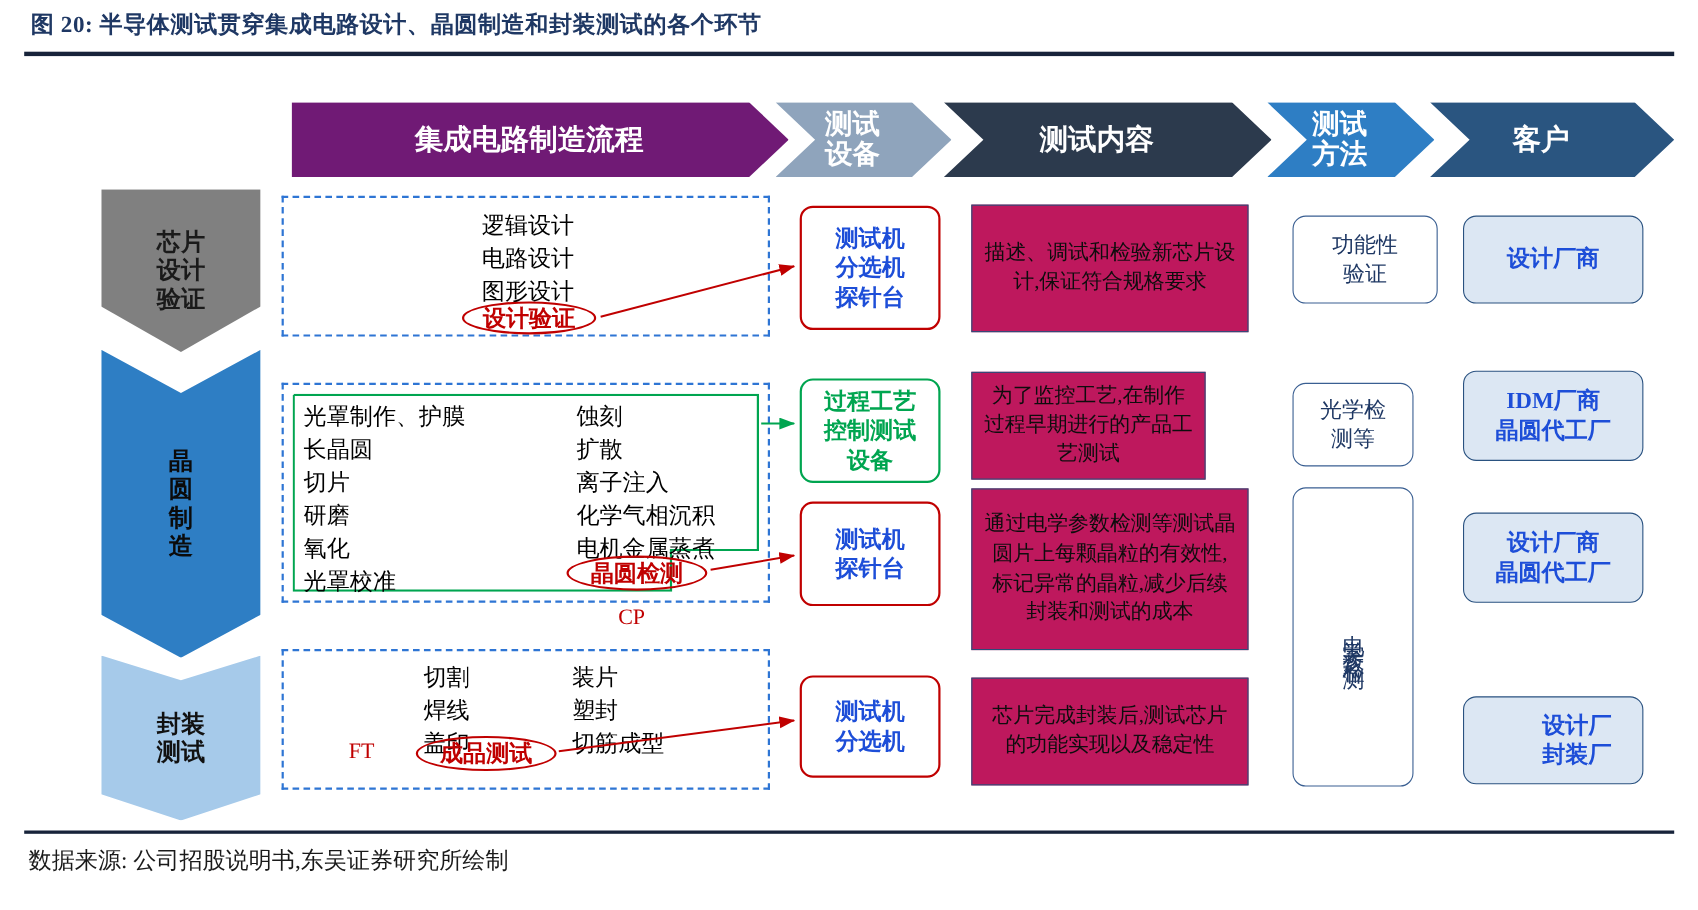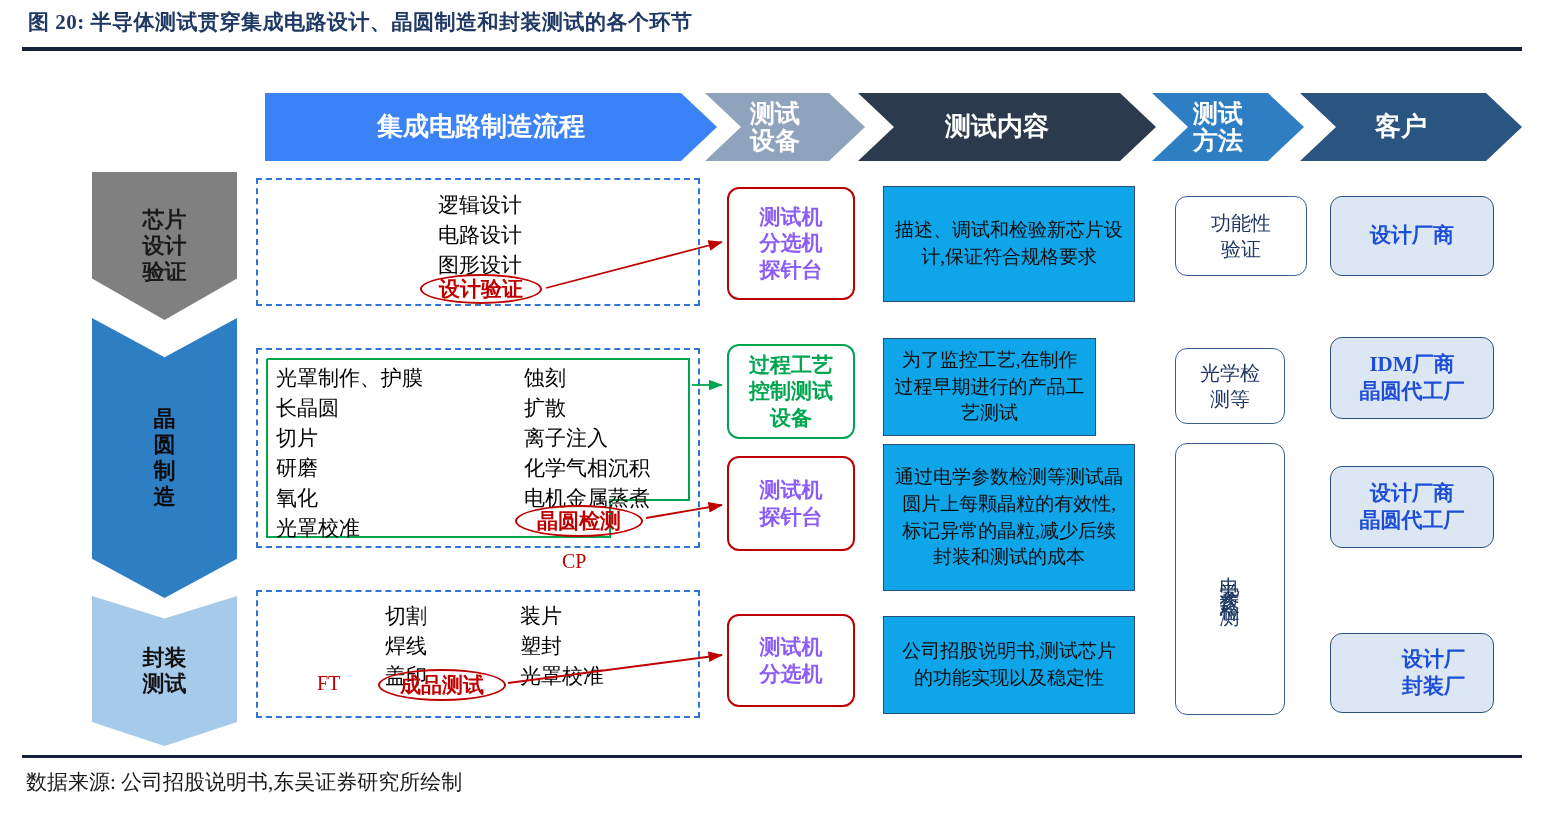--- a/index.html
+++ b/index.html
@@ -32,21 +32,21 @@
   }
 
   
   .chev{
     position:absolute; height:68px;
     display:flex; align-items:center; justify-content:center;
     color:#ffffff; font-size:26px; font-weight:bold; line-height:1.08;
     text-align:center; padding-left:6px; padding-right:26px;
   }
   .chev .t{ position:relative; z-index:2; white-space:pre-line; }
-  .chev.c1{ left:265px; top:93px; width:452px; background:#3b82f6;
+  .chev.c1{ left:265px; top:93px; width:452px; background:#701a75;
             clip-path:polygon(0 0, calc(100% - 36px) 0, 100% 50%, calc(100% - 36px) 100%, 0 100%); }
   .chev.c2{ left:705px; top:93px; width:160px; background:#8FA4BC;
             clip-path:polygon(0 0, calc(100% - 36px) 0, 100% 50%, calc(100% - 36px) 100%, 0 100%, 36px 50%); }
   .chev.c3{ left:858px; top:93px; width:298px; background:#2C3A4D;
             clip-path:polygon(0 0, calc(100% - 36px) 0, 100% 50%, calc(100% - 36px) 100%, 0 100%, 36px 50%); }
   .chev.c4{ left:1152px; top:93px; width:152px; background:#2E7EC4;
             clip-path:polygon(0 0, calc(100% - 36px) 0, 100% 50%, calc(100% - 36px) 100%, 0 100%, 36px 50%); }
   .chev.c5{ left:1300px; top:93px; width:222px; background:#2A5580;
             clip-path:polygon(0 0, calc(100% - 36px) 0, 100% 50%, calc(100% - 36px) 100%, 0 100%, 36px 50%); }
   .chev.two-line{ font-size:25px; }
@@ -92,26 +92,26 @@
     color:#C00000; font-size:21px; font-weight:bold; background:transparent;
   }
   .tag-red{ position:absolute; color:#C00000; font-size:20px; }
 
   
   .eqbox{
     position:absolute; border-radius:12px; background:#ffffff;
     display:flex; align-items:center; justify-content:center; text-align:center;
     font-size:21px; font-weight:bold; line-height:1.24; white-space:pre-line;
   }
-  .eq-red{ border:2.5px solid #C00000; color:#8b5cf6; }
+  .eq-red{ border:2.5px solid #C00000; color:#1d4ed8; }
   .eq-green{ border:2.5px solid #00A550; color:#00A550; }
 
   
   .contentbox{
-    position:absolute; border:1.6px solid #2A4D7A; background:#0ea5e9;
+    position:absolute; border:1.6px solid #2A4D7A; background:#be185d;
     display:flex; align-items:center; justify-content:center; text-align:center;
     font-size:19px; color:#0d0d0d; line-height:1.42; padding:6px 10px;
   }
 
   
   .methodbox{
     position:absolute; border:1.6px solid #3A5F92; border-radius:12px; background:#ffffff;
     display:flex; align-items:center; justify-content:center; text-align:center;
     font-size:20px; color:#1F3864; line-height:1.3; white-space:pre-line;
   }
@@ -194,39 +194,39 @@
 化学气相沉积
 电机金属蒸煮</div>
 <div class="ellipse" style="left:515px; top:505px; width:128px; height:32px;">晶圆检测</div>
 <div class="tag-red" style="left:562px; top:550px;">CP</div>
 
 <div class="plist" style="left:385px; top:601px; width:120px;">切割
 焊线
 盖印</div>
 <div class="plist" style="left:520px; top:601px; width:180px;">装片
 塑封
-光罩校准</div>
+切筋成型</div>
 <div class="ellipse" style="left:378px; top:669px; width:128px; height:32px;">成品测试</div>
 <div class="tag-red" style="left:317px; top:672px;">FT</div>
 
 <div class="eqbox eq-red" style="left:727px; top:187px; width:128px; height:113px;">测试机
 分选机
 探针台</div>
 <div class="eqbox eq-green" style="left:727px; top:344px; width:128px; height:95px;">过程工艺
 控制测试
 设备</div>
 <div class="eqbox eq-red" style="left:727px; top:456px; width:128px; height:95px;">测试机
 探针台</div>
 <div class="eqbox eq-red" style="left:727px; top:614px; width:128px; height:93px;">测试机
 分选机</div>
 
 <div class="contentbox" style="left:883px; top:186px; width:252px; height:116px;">描述、调试和检验新芯片设计,保证符合规格要求</div>
 <div class="contentbox" style="left:883px; top:338px; width:213px; height:98px;">为了监控工艺,在制作过程早期进行的产品工艺测试</div>
 <div class="contentbox" style="left:883px; top:444px; width:252px; height:147px;">通过电学参数检测等测试晶圆片上每颗晶粒的有效性,标记异常的晶粒,减少后续封装和测试的成本</div>
-<div class="contentbox" style="left:883px; top:616px; width:252px; height:98px;">公司招股说明书,测试芯片的功能实现以及稳定性</div>
+<div class="contentbox" style="left:883px; top:616px; width:252px; height:98px;">芯片完成封装后,测试芯片的功能实现以及稳定性</div>
 
 <div class="methodbox" style="left:1175px; top:196px; width:132px; height:80px;">功能性
 验证</div>
 <div class="methodbox" style="left:1175px; top:348px; width:110px; height:76px;">光学检
 测等</div>
 <div class="methodbox vertical" style="left:1175px; top:443px; width:110px; height:272px;">电学参数检测</div>
 
 <div class="custbox" style="left:1330px; top:196px; width:164px; height:80px;">设计厂商</div>
 <div class="custbox" style="left:1330px; top:337px; width:164px; height:82px;">IDM厂商
 晶圆代工厂</div>

